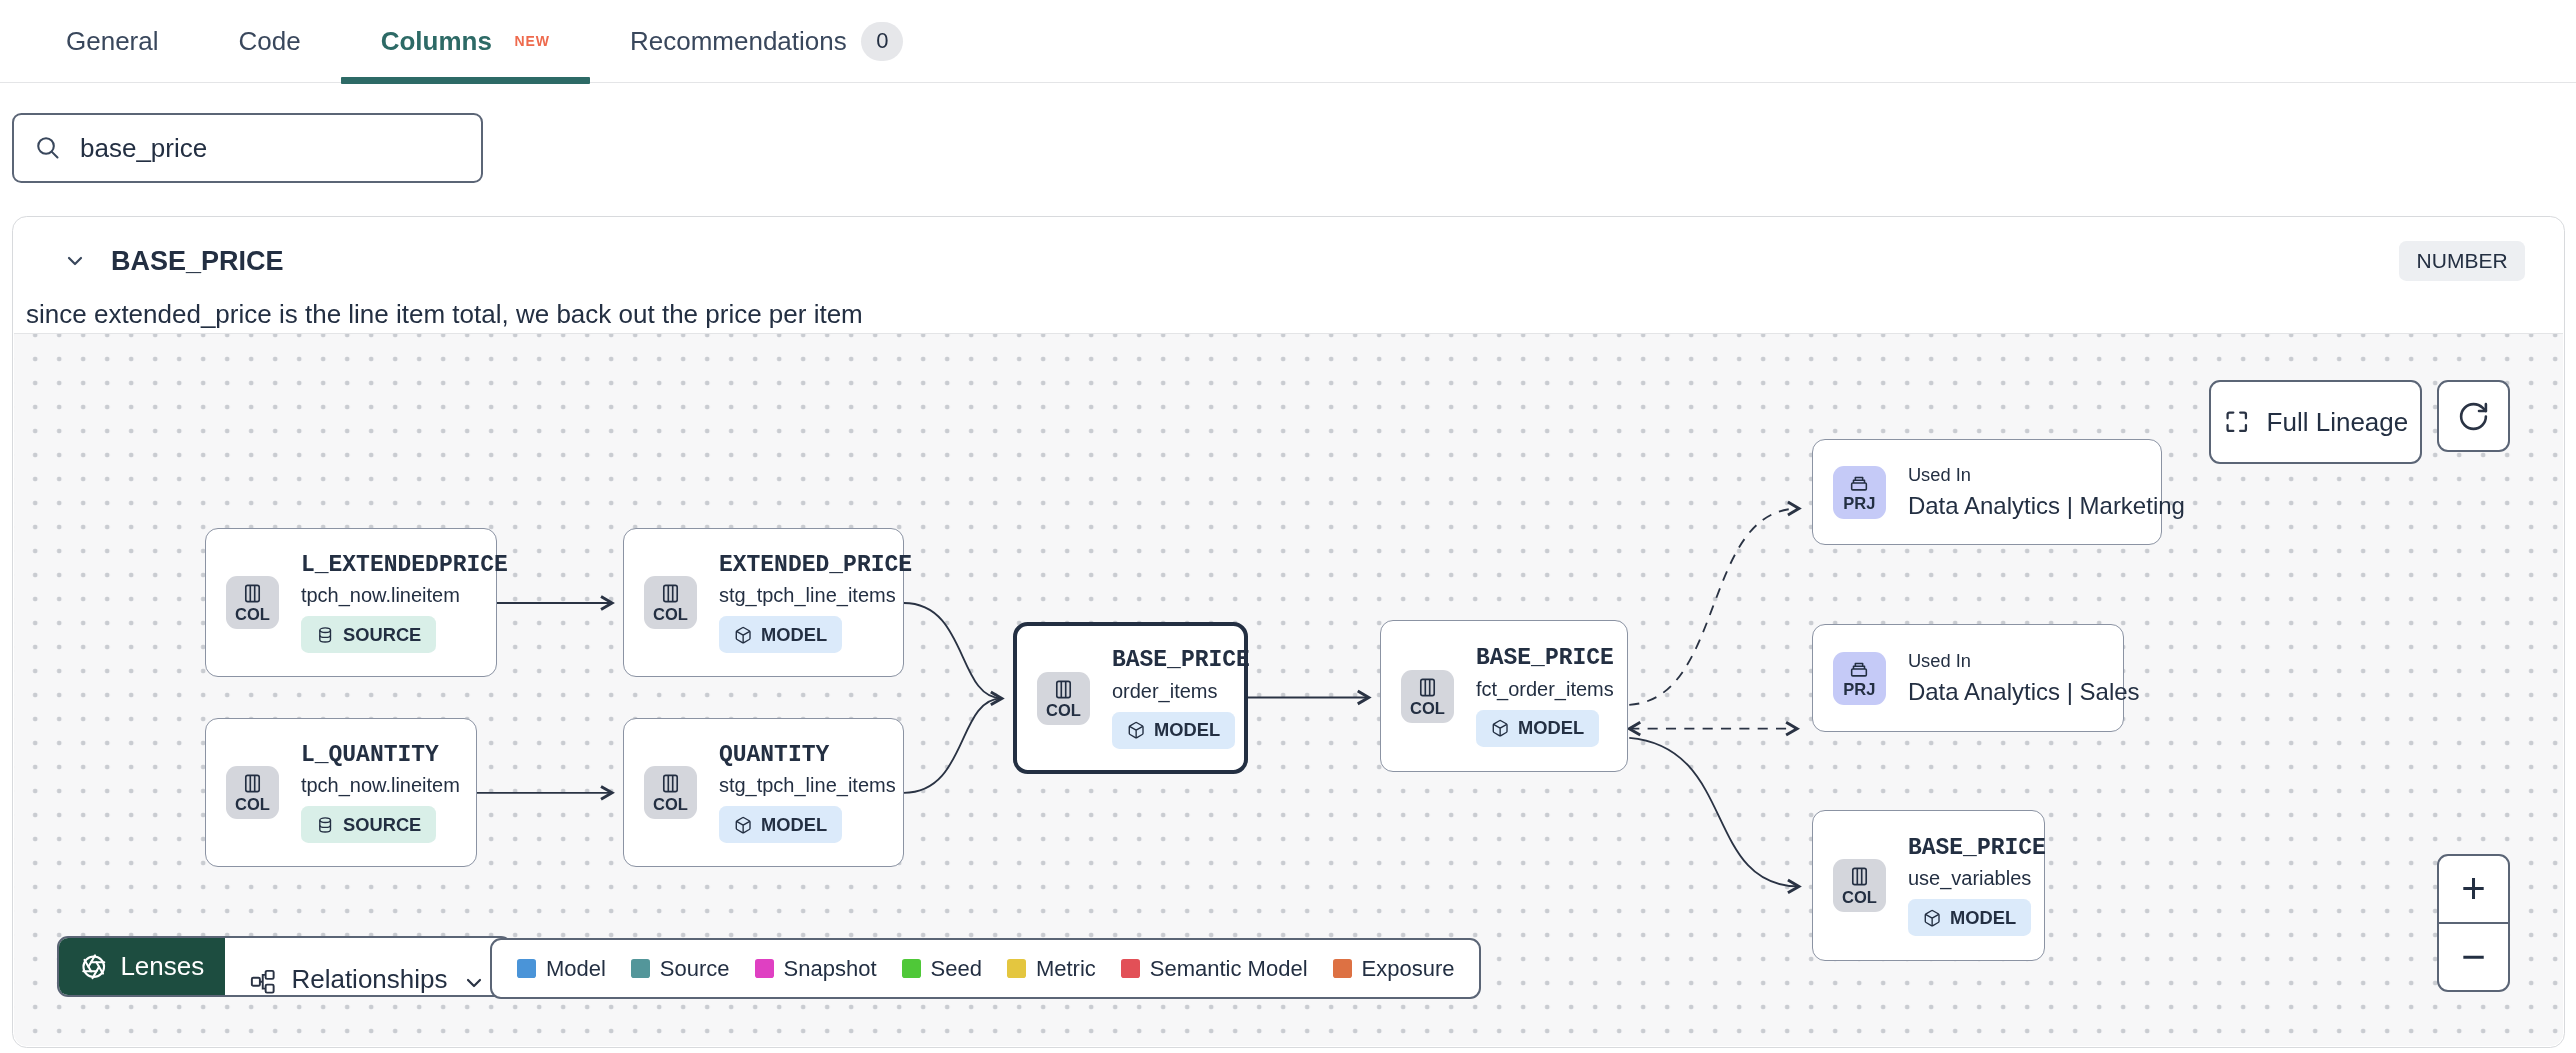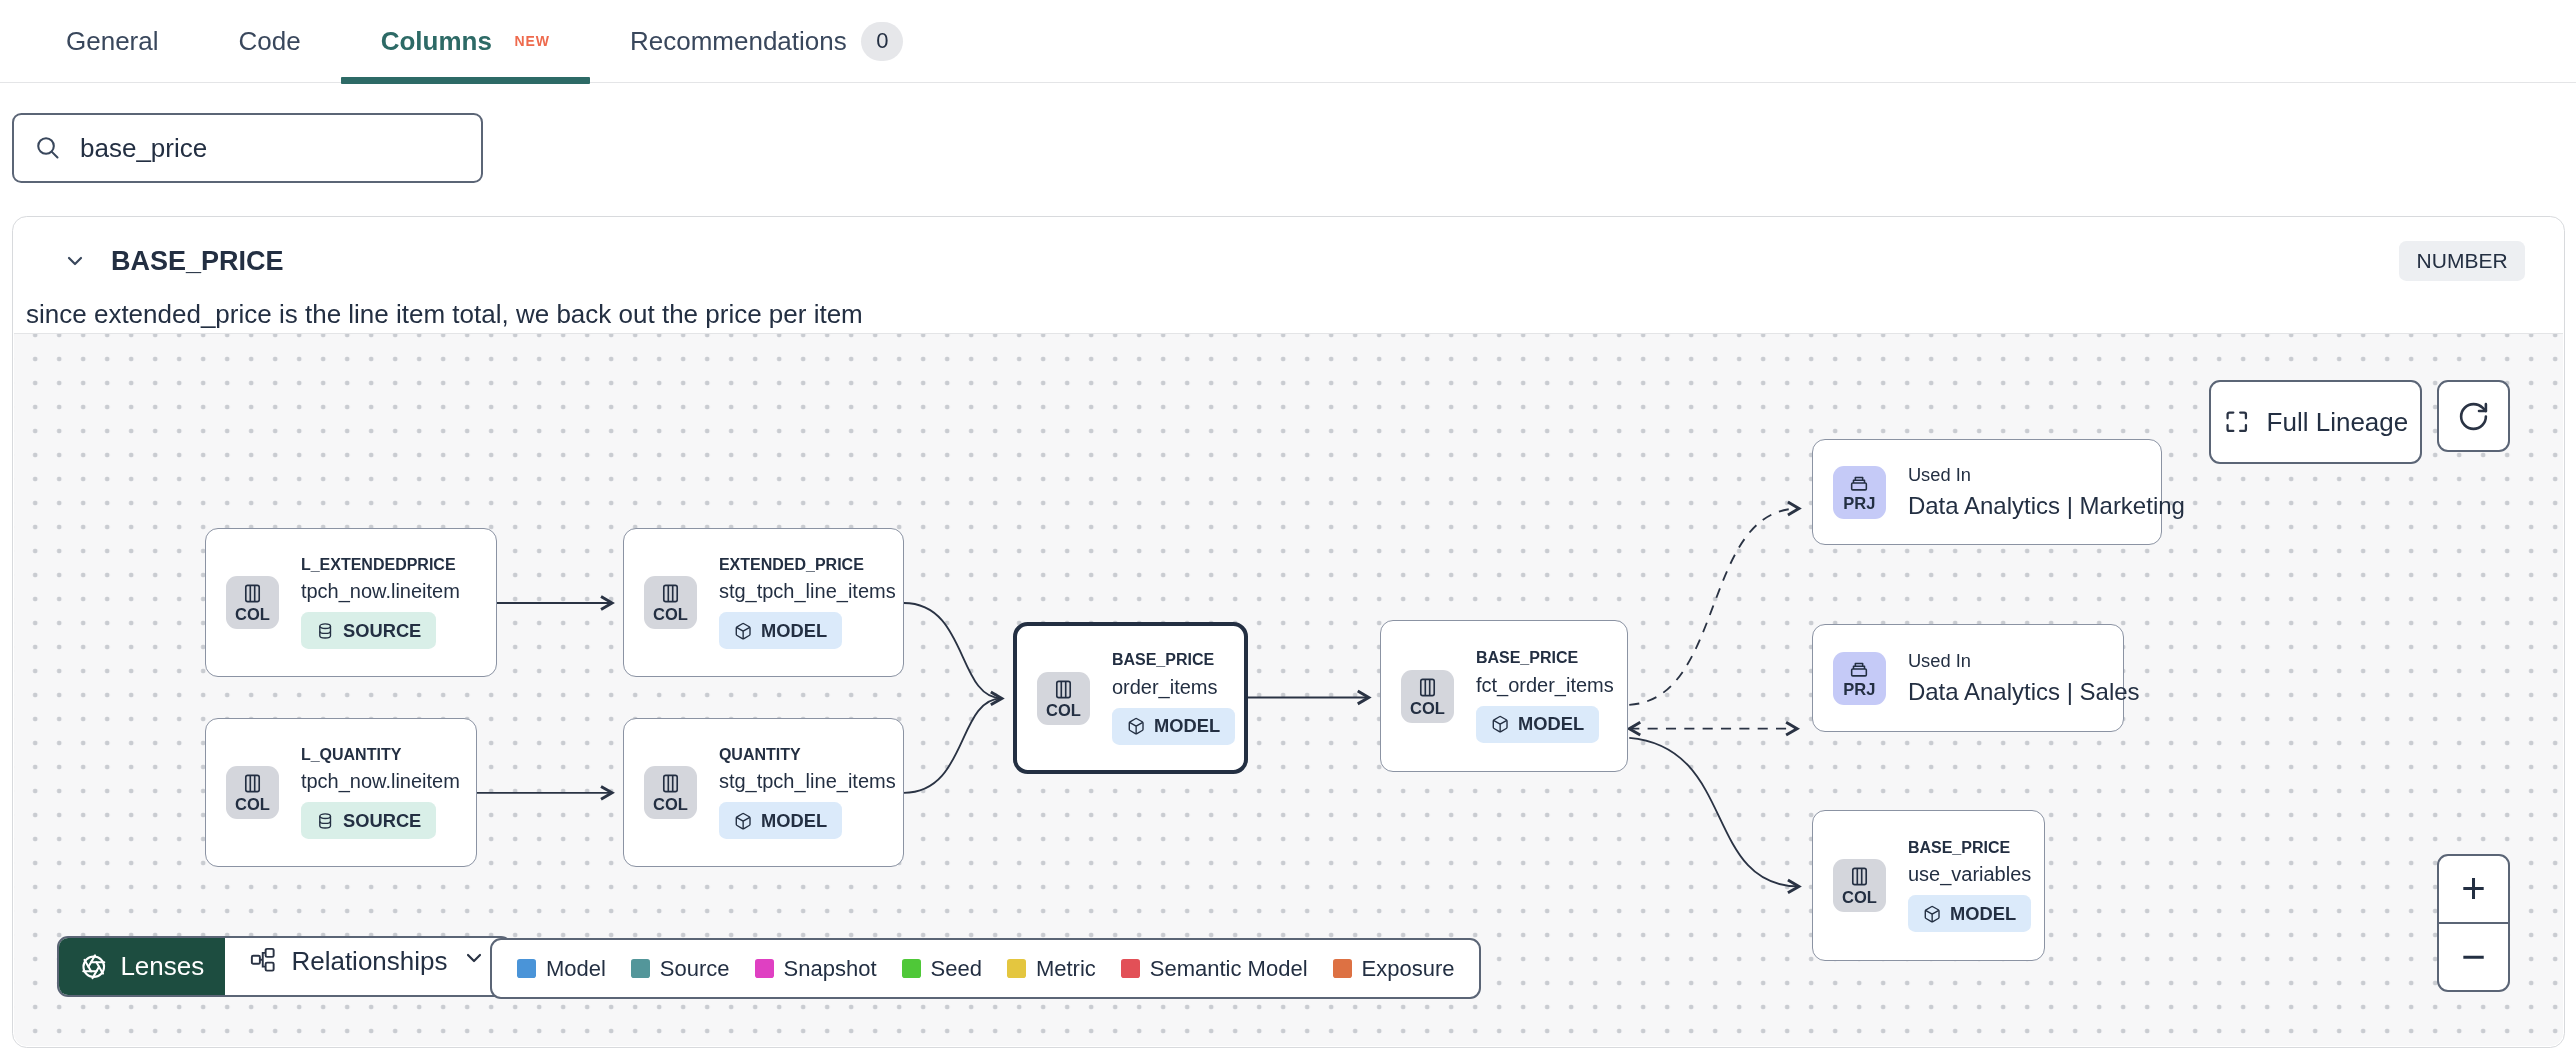--- a/index.html
+++ b/index.html
@@ -42,39 +42,39 @@
 
   
   .node{position:absolute;background:#fff;border:1.8px solid var(--node-border);border-radius:13px;
         display:flex;align-items:center;gap:22px;padding-left:20px;cursor:pointer;}
   .node.selected{border:4.1px solid var(--selected-border);border-radius:14.7px;}
   .tile{width:53px;height:53px;border-radius:11px;display:flex;flex-direction:column;align-items:center;justify-content:center;flex:none;}
   .tile-col{background:var(--col-tile-bg);}
   .tile-prj{background:var(--prj-tile-bg);}
   .tile-label{font-size:16.5px;font-weight:600;line-height:1;margin-top:0.9px;}
   .ntext{display:flex;flex-direction:column;align-items:flex-start;gap:6.4px;}
-  .ntitle{font-size:16px;font-weight:600;white-space:nowrap;}
+  .ntitle{font-size:23px;font-weight:600;white-space:nowrap;font-family:Liberation Mono, monospace;}
   .nsub{font-size:20px;white-space:nowrap;}
   .nbadge{display:inline-flex;align-items:center;gap:9.2px;padding:7.3px 14.7px;border-radius:7.3px;font-size:18.3px;font-weight:600;margin-top:2.8px;}
   .badge-model{background:var(--model-badge-bg);}
   .badge-source{background:var(--source-badge-bg);}
   .pr-label{font-size:18.3px;}
   .pr-name{font-size:24px;margin-top:5.5px;white-space:nowrap;}
 
   
   .ctl{border:2.3px solid var(--ctl-border);border-radius:11px;background:#fff;}
   .fl-btn{position:absolute;left:2195px;top:46px;width:213px;height:84px;display:flex;align-items:center;justify-content:center;gap:16.5px;font-size:26px;cursor:pointer;}
   .refresh-btn{position:absolute;left:2423px;top:46px;width:73px;height:72px;display:flex;align-items:center;justify-content:center;cursor:pointer;}
   .zoomctl{position:absolute;left:2423px;top:520px;width:73px;height:138px;display:flex;flex-direction:column;overflow:hidden;}
   .zoomctl .zbtn{flex:1;border:none;background:none;font-size:42px;color:var(--text);cursor:pointer;display:flex;align-items:center;justify-content:center;font-family:inherit;}
   .zoomctl .zbtn:first-child{border-bottom:2.3px solid var(--ctl-border);}
 
   .lens-group{position:absolute;left:43px;top:602px;height:61px;display:flex;align-items:stretch;overflow:hidden;cursor:pointer;padding:0;}
   .lens-btn{background:var(--lenses-bg);color:#fff;display:flex;align-items:center;gap:13px;padding:0 21px;font-size:26px;}
-  .rel-btn{display:flex;align-items:flex-start;gap:14.7px;padding:8px 24px;font-size:26px;background:#fff;}
+  .rel-btn{display:flex;align-items:flex-end;gap:14.7px;padding:0 24px;font-size:26px;background:#fff;}
 
   .legend{position:absolute;left:476px;top:604px;height:61px;display:flex;align-items:center;gap:25px;padding:0 25px;}
   .legend-item{display:flex;align-items:center;gap:10px;font-size:22px;white-space:nowrap;}
   .legend-swatch{width:19px;height:19px;border-radius:2.8px;flex:none;}
 
   svg.ic{flex:none;}
 </style>
 </head>
 <body>
 

